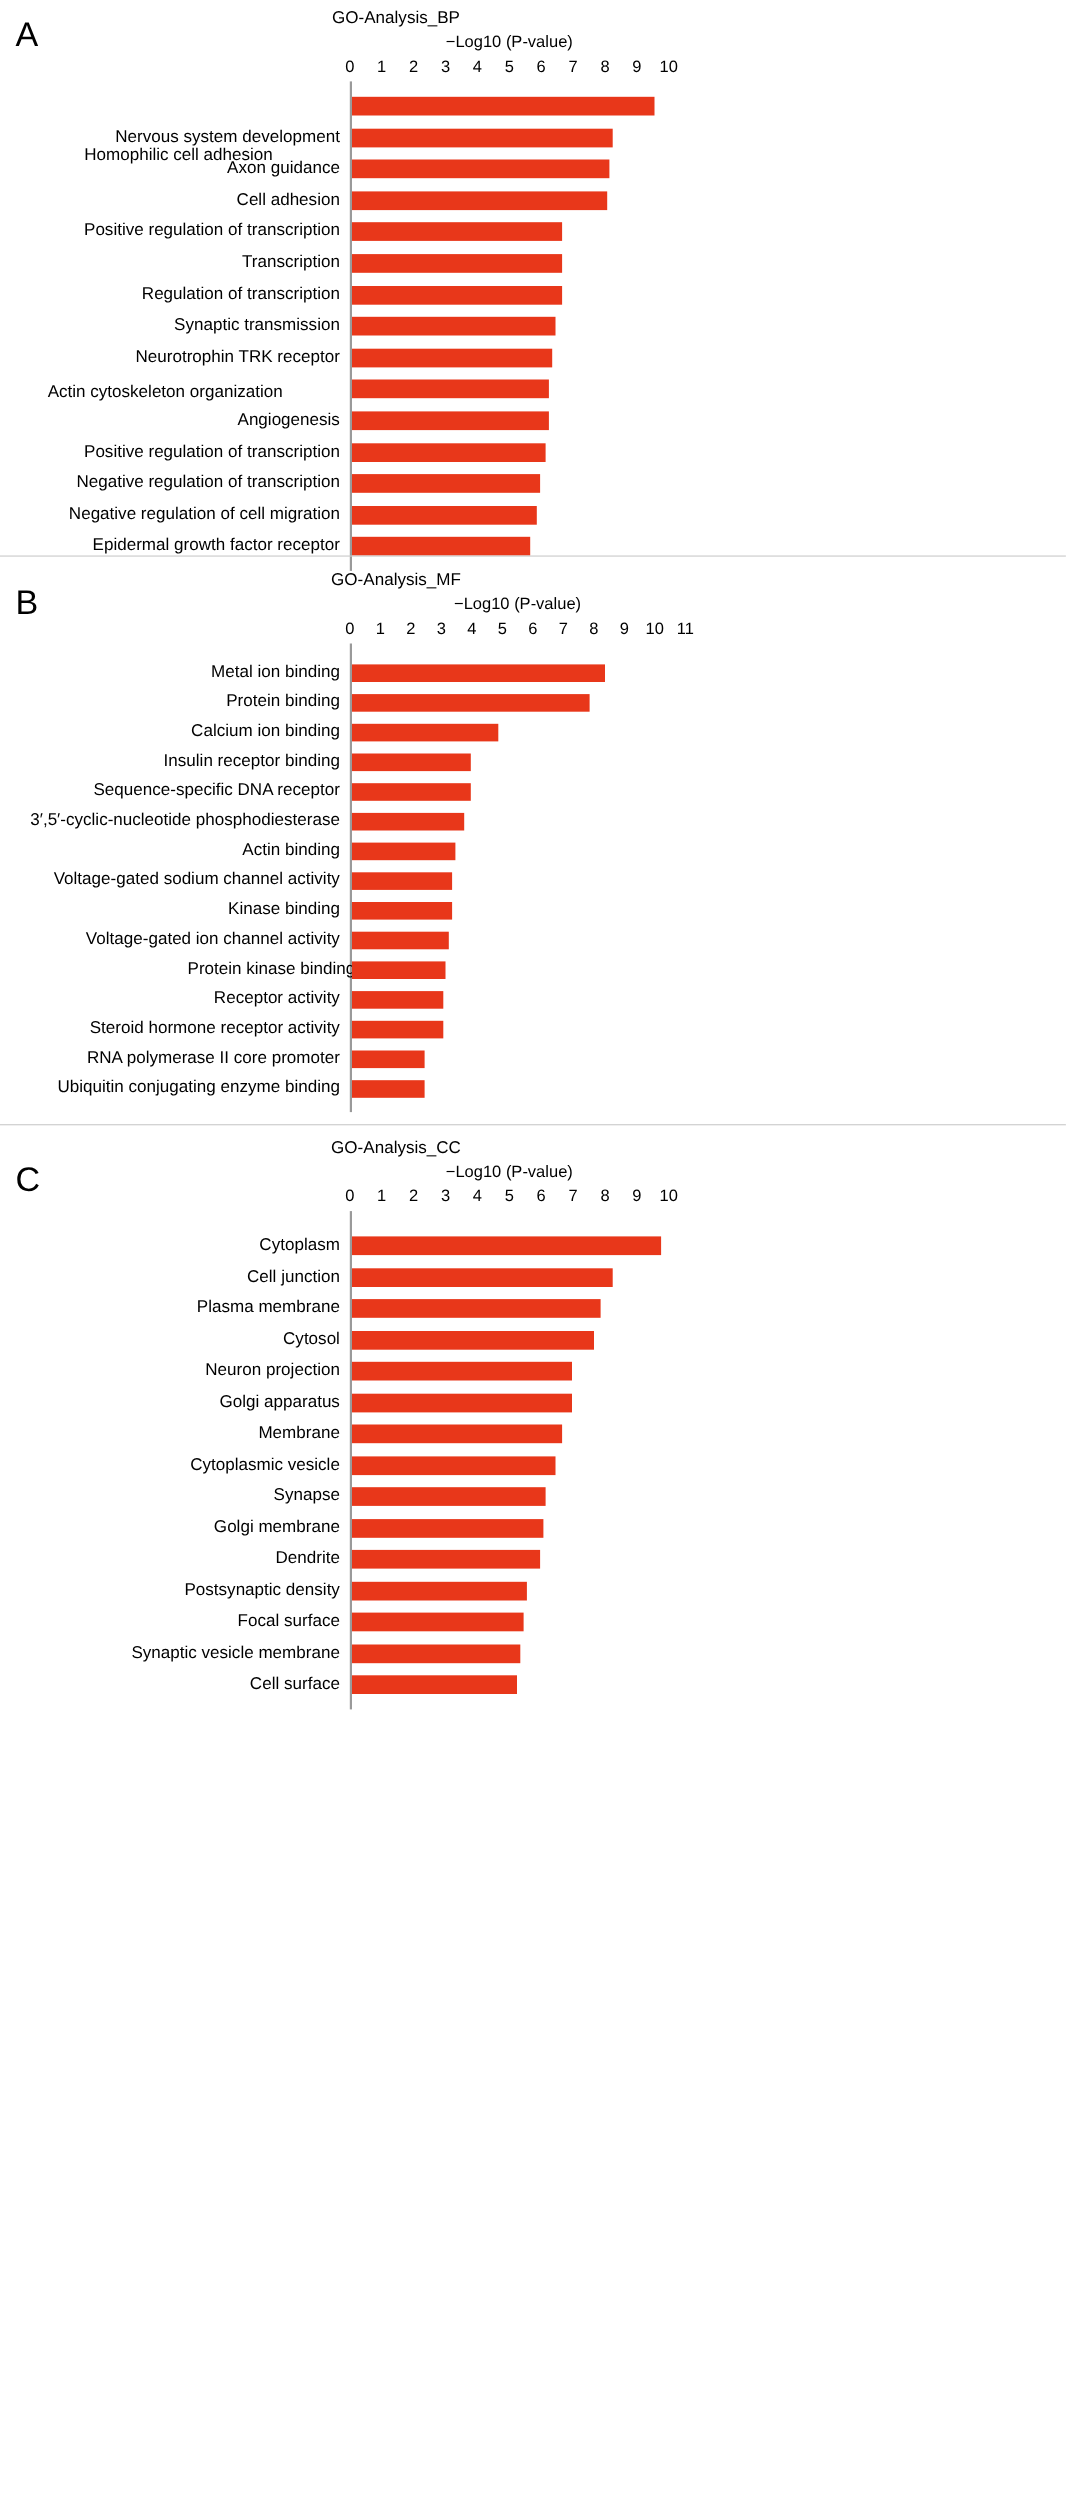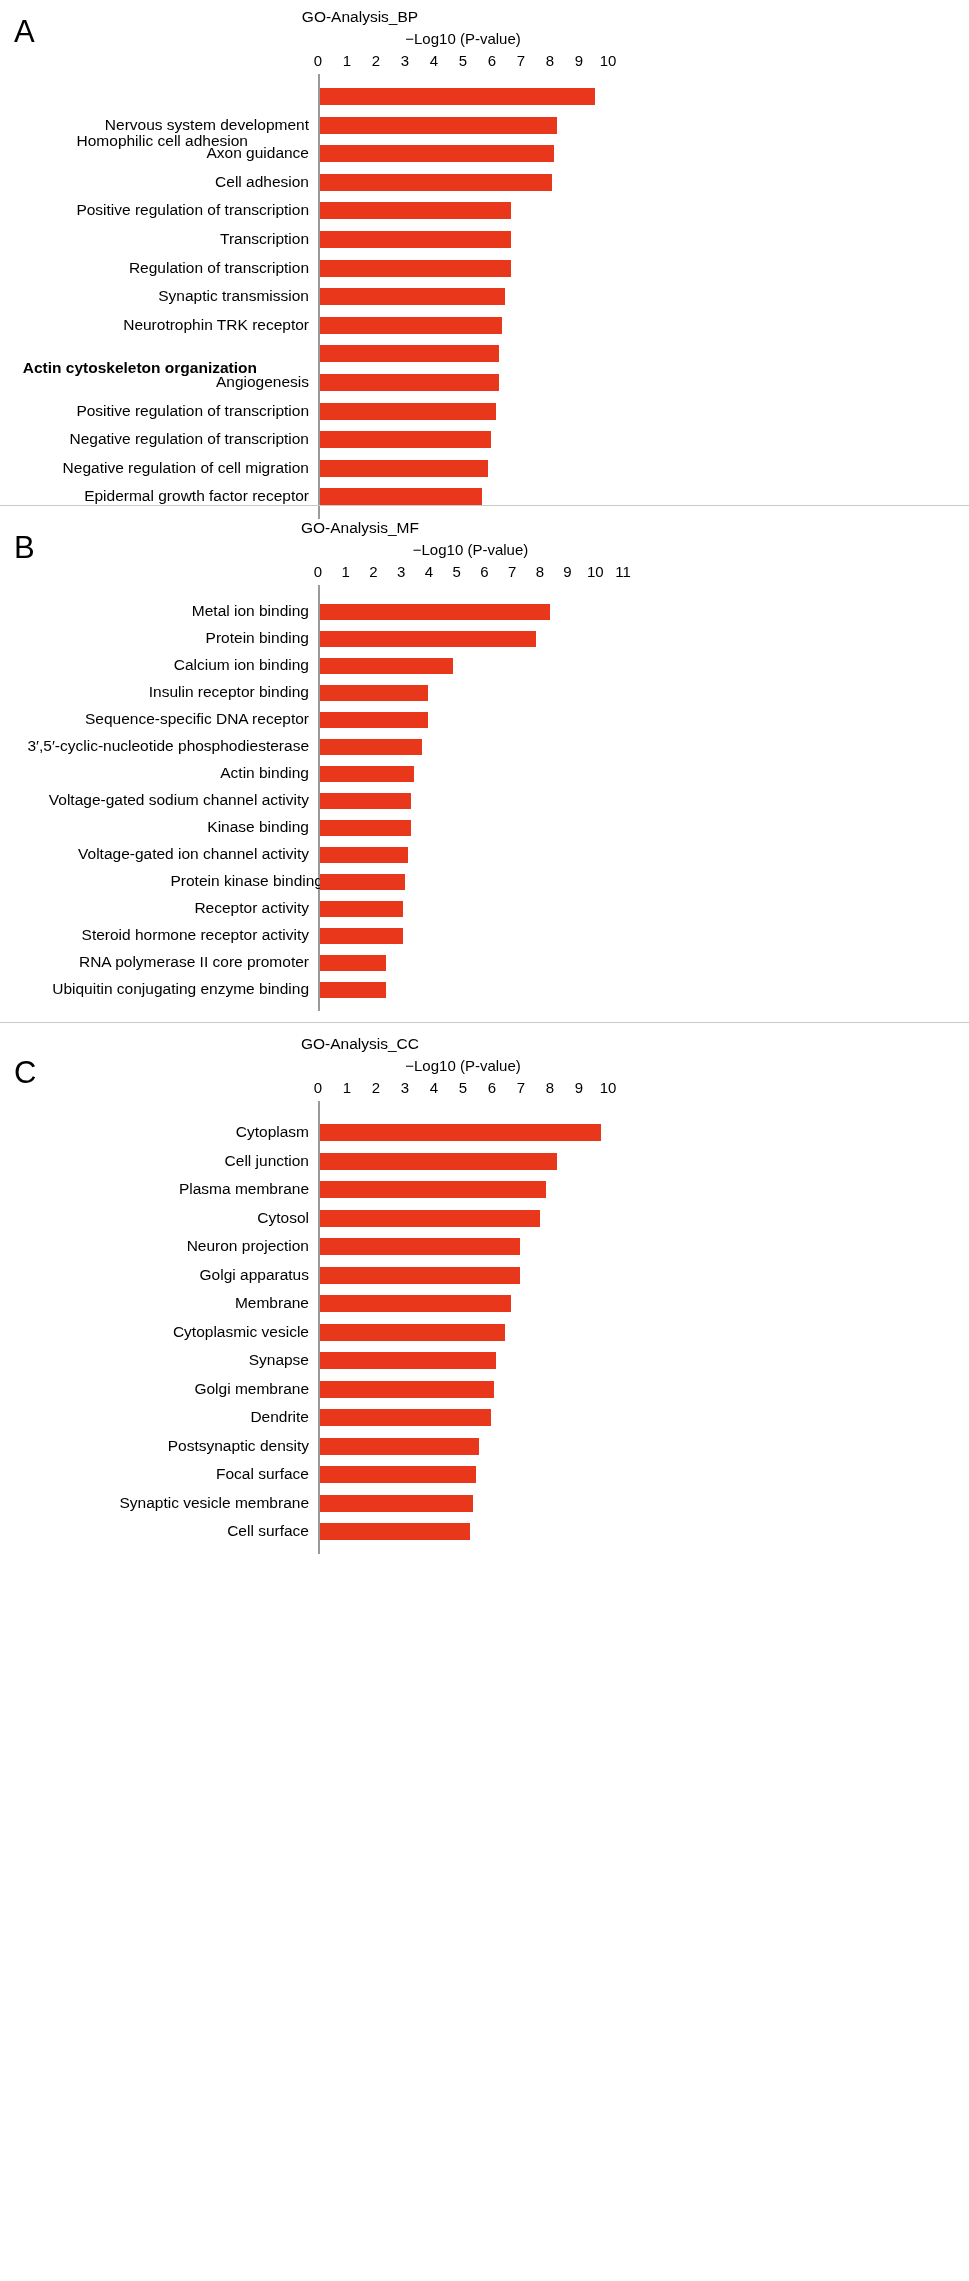--- a/index.html
+++ b/index.html
@@ -108,21 +108,21 @@
       <div class="row-label" style="position: absolute; left: 0px; width: 318px; top: 193.4px; line-height: 17px;">Positive regulation of transcription</div>
       <div class="bar" style="position: absolute; left: 319.5px; top: 194.4px; height: 17px; width: 191.4px; background: rgb(232, 55, 26);"></div>
       <div class="row-label" style="position: absolute; left: 0px; width: 318px; top: 222px; line-height: 17px;">Transcription</div>
       <div class="bar" style="position: absolute; left: 319.5px; top: 223px; height: 17px; width: 191.4px; background: rgb(232, 55, 26);"></div>
       <div class="row-label" style="position: absolute; left: 0px; width: 318px; top: 250.6px; line-height: 17px;">Regulation of transcription</div>
       <div class="bar" style="position: absolute; left: 319.5px; top: 251.6px; height: 17px; width: 191.4px; background: rgb(232, 55, 26);"></div>
       <div class="row-label" style="position: absolute; left: 0px; width: 318px; top: 279.2px; line-height: 17px;">Synaptic transmission</div>
       <div class="bar" style="position: absolute; left: 319.5px; top: 280.2px; height: 17px; width: 185.6px; background: rgb(232, 55, 26);"></div>
       <div class="row-label" style="position: absolute; left: 0px; width: 318px; top: 307.8px; line-height: 17px;">Neurotrophin TRK receptor</div>
       <div class="bar" style="position: absolute; left: 319.5px; top: 308.8px; height: 17px; width: 182.7px; background: rgb(232, 55, 26);"></div>
-      <div class="row-label" style="position: absolute; left: 0px; width: 266px; top: 351px; line-height: 17px; font-weight: bold;">Actin cytoskeleton organization</div>
+      <div class="row-label" style="position: absolute; left: 0px; width: 266px; top: 340px; line-height: 17px;">Actin cytoskeleton organization</div>
       <div class="bar" style="position: absolute; left: 319.5px; top: 337.4px; height: 17px; width: 179.8px; background: rgb(232, 55, 26);"></div>
       <div class="row-label" style="position: absolute; left: 0px; width: 318px; top: 365px; line-height: 17px;">Angiogenesis</div>
       <div class="bar" style="position: absolute; left: 319.5px; top: 366px; height: 17px; width: 179.8px; background: rgb(232, 55, 26);"></div>
       <div class="row-label" style="position: absolute; left: 0px; width: 318px; top: 393.6px; line-height: 17px;">Positive regulation of transcription</div>
       <div class="bar" style="position: absolute; left: 319.5px; top: 394.6px; height: 17px; width: 176.9px; background: rgb(232, 55, 26);"></div>
       <div class="row-label" style="position: absolute; left: 0px; width: 318px; top: 422.2px; line-height: 17px;">Negative regulation of transcription</div>
       <div class="bar" style="position: absolute; left: 319.5px; top: 423.2px; height: 17px; width: 171.1px; background: rgb(232, 55, 26);"></div>
       <div class="row-label" style="position: absolute; left: 0px; width: 318px; top: 450.8px; line-height: 17px;">Negative regulation of cell migration</div>
       <div class="bar" style="position: absolute; left: 319.5px; top: 451.8px; height: 17px; width: 168.2px; background: rgb(232, 55, 26);"></div>
       <div class="row-label" style="position: absolute; left: 0px; width: 318px; top: 479.4px; line-height: 17px;">Epidermal growth factor receptor</div>

